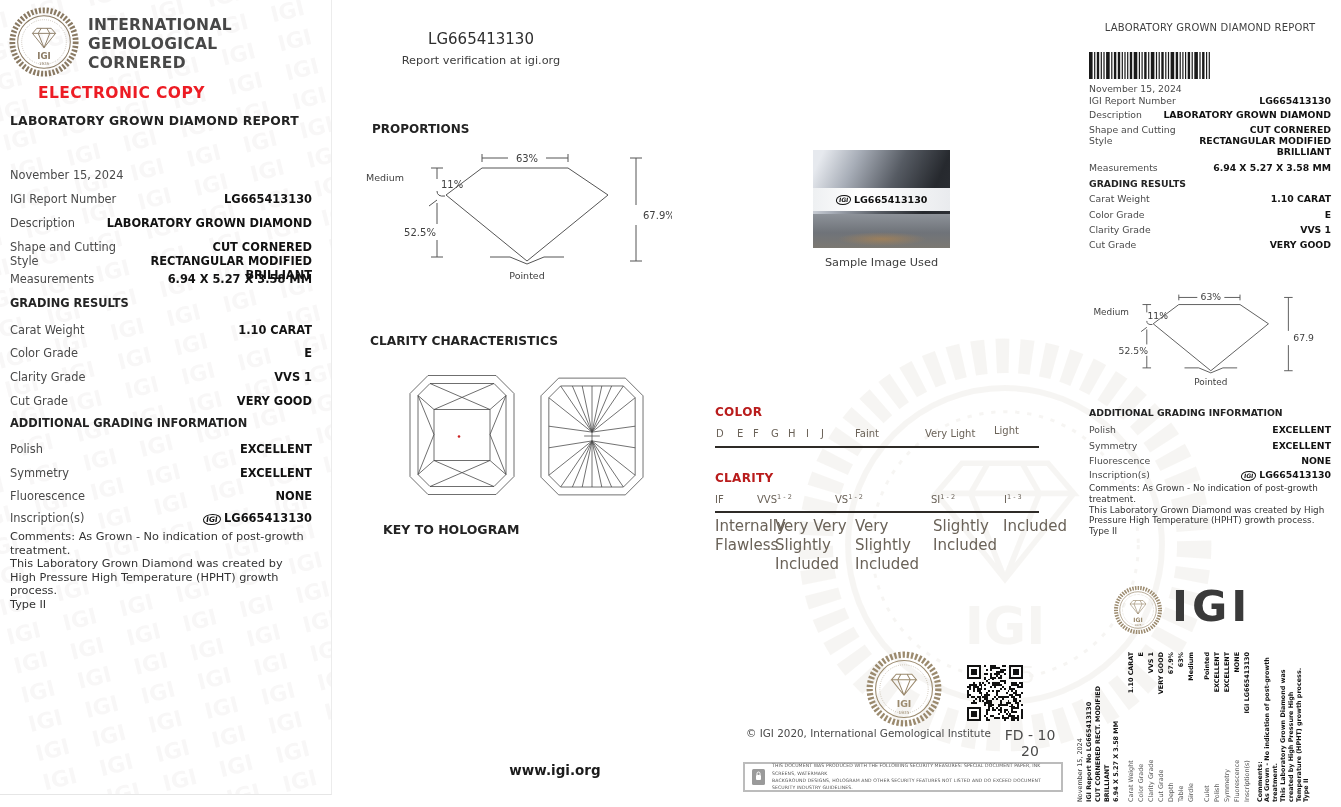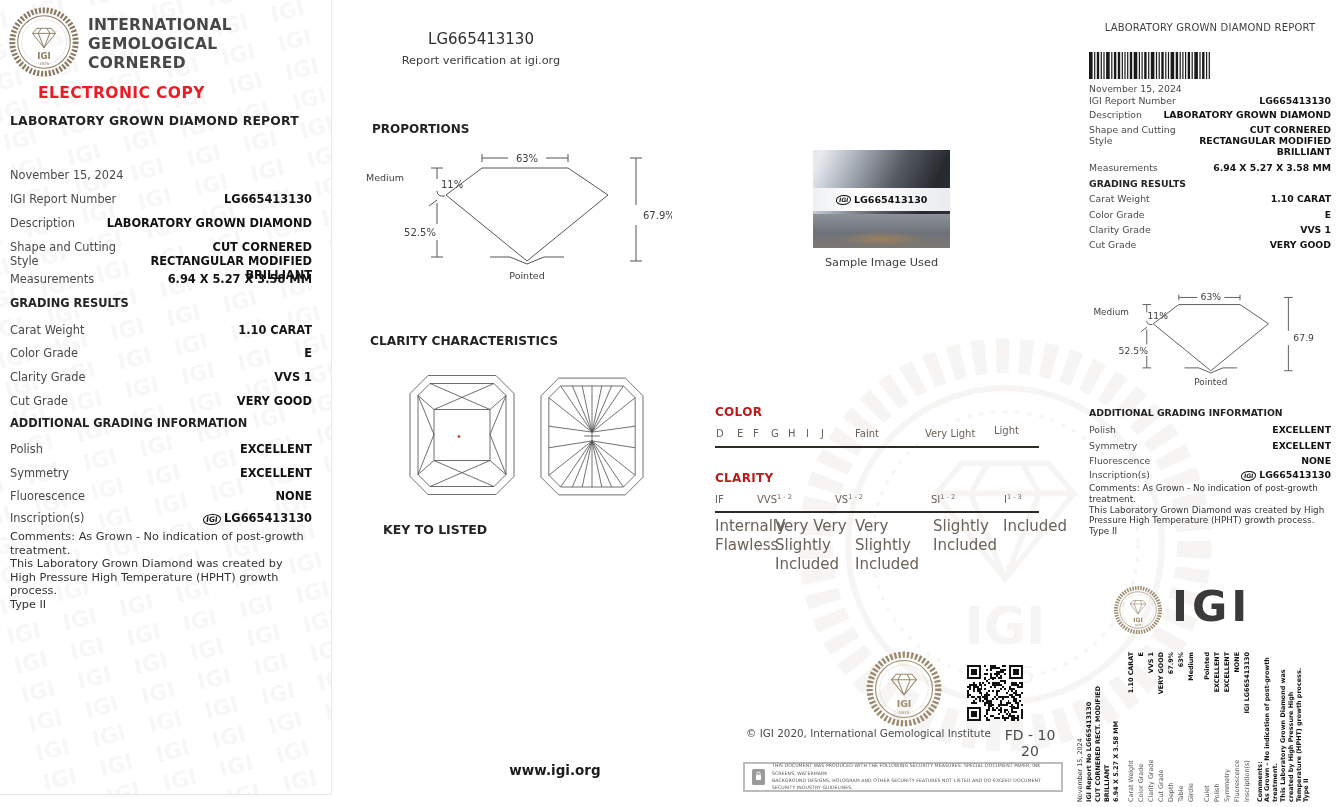--- a/index.html
+++ b/index.html
@@ -210,21 +210,21 @@
       <path d="M19,1 L87,1 L105,19 L105,102 L87,120 L19,120 L1,102 L1,19 Z"></path>
       <path d="M21,9 L85,9 L97,21 L97,100 L85,112 L21,112 L9,100 L9,21 Z"></path>
       <path d="M53,9 L53,112 M45,60 L61,60"></path>
       <path d="M53,56 L21,9 M53,56 L33,9 M53,56 L43,9 M53,56 L63,9 M53,56 L73,9 M53,56 L85,9"></path>
       <path d="M53,56 L9,21 M53,56 L97,21 M53,56 L9,50 M53,56 L97,50"></path>
       <path d="M53,65 L21,112 M53,65 L33,112 M53,65 L43,112 M53,65 L63,112 M53,65 L73,112 M53,65 L85,112"></path>
       <path d="M53,65 L9,100 M53,65 L97,100 M53,65 L9,72 M53,65 L97,72"></path>
     </g>
   </svg>
 
-  <div class="abs sec" style="left:383px;top:522px;font-size:12.5px;">KEY TO LISTED</div>
+  <div class="abs sec" style="left:383px;top:522px;font-size:12.5px;">KEY TO HOLOGRAM</div>
 
   <svg class="abs" style="left:790px;top:330px;color:#9b8a6e;opacity:.08;" width="430" height="430" viewBox="0 0 100 100">
       <use href="#igi-seal"></use>
     </svg>
 
   <div class="abs" style="left:715px;top:405px;width:328px;height:150px;">
     <div class="scale-title" style="left:0;top:0;">COLOR</div>
     <span class="scale-letter" style="left:1px;top:23px;">D</span>
     <span class="scale-letter" style="left:22px;top:23px;">E</span>
     <span class="scale-letter" style="left:38px;top:23px;">F</span>

